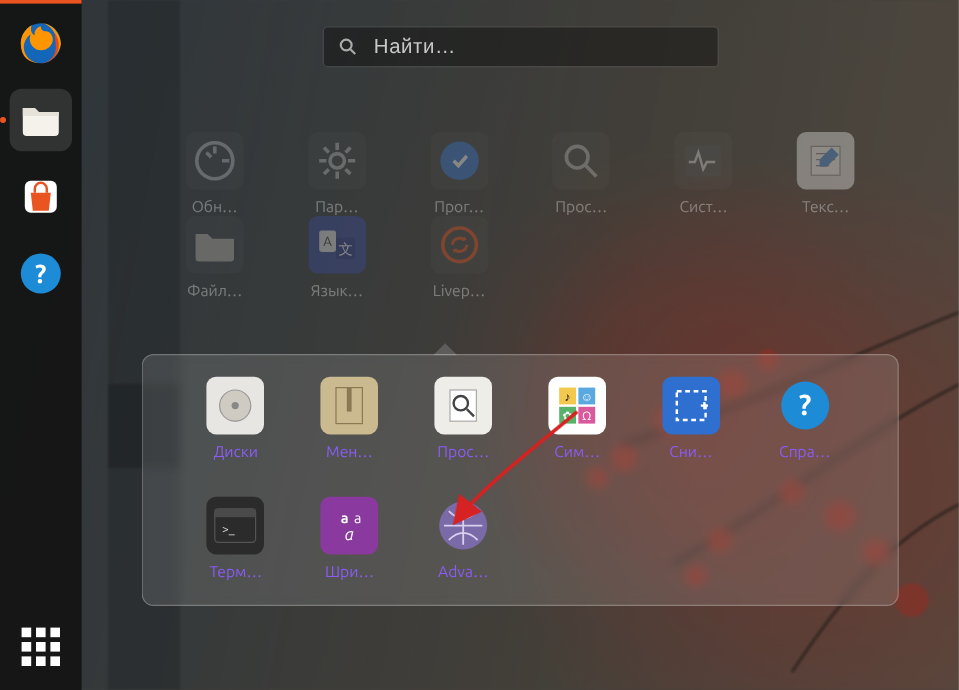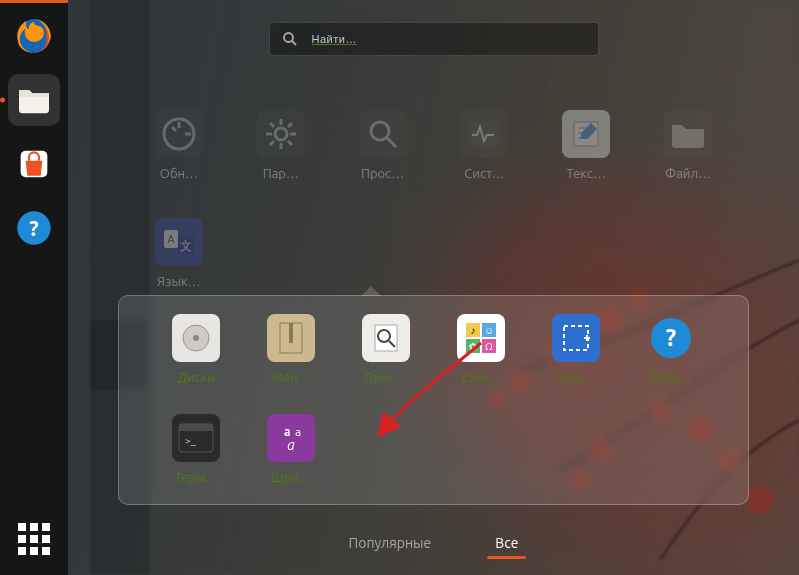--- a/index.html
+++ b/index.html
@@ -56,30 +56,28 @@
     width:330px; height:34px;
     background:rgba(0,0,0,.35);
     border:1px solid rgba(255,255,255,.15);
     border-radius:4px;
     display:flex; align-items:center; padding:0 12px;
     color:#bbb;
   }
   .search-bar svg { flex:none; margin-right:12px; opacity:.8;}
   .search-bar input {
     background:transparent; border:none; outline:none;
-    color:#4d7c0f; font-size:11px; width:100%;
+    color:#b91c1c; font-size:17px; width:100%;
     letter-spacing:.5px;
-    text-decoration:underline;
   }
   .search-bar input::placeholder { color:#c8c8c8; }
 
   .app-grid {
     position:absolute; top:110px; left:60px; right:60px;
     display:grid; grid-template-columns: repeat(6, 1fr);
-    row-gap: 38px;
   }
   .app {
     display:flex; flex-direction:column; align-items:center;
     color:#e8e8e8; font-size:13px;
   }
   .app .icon-box {
     width:48px; height:48px; border-radius:8px;
     display:flex; align-items:center; justify-content:center;
     margin-bottom:8px;
     background:rgba(255,255,255,.06);
@@ -92,21 +90,21 @@
     background:rgba(255,255,255,.12);
     border:1px solid rgba(255,255,255,.25);
     border-radius:10px;
     padding:18px 30px 20px;
     backdrop-filter: blur(4px);
   }
   .folder-open .row {
     display:grid; grid-template-columns: repeat(6, 1fr);
     row-gap: 30px;
   }
-  .folder-open .app .lbl { color:#4d7c0f; }
+  .folder-open .app .lbl { color:#8b5cf6; }
   .folder-tri {
     position:absolute; top:-10px; left:242px;
     width:0;height:0;border-left:10px solid transparent;border-right:10px solid transparent;
     border-bottom:10px solid rgba(255,255,255,.17);
   }
   .selected-tile { background:rgba(255,255,255,.18)!important; box-shadow:0 0 0 1px rgba(255,255,255,.25);}
 
   .arrow {
     position:absolute; left:305px; top:335px; pointer-events:none;
   }
@@ -241,20 +239,29 @@
               <line x1="24" y1="24" x2="28" y2="28"></line>
               <line x1="28" y1="6" x2="24" y2="10"></line>
               <line x1="10" y1="24" x2="6" y2="28"></line>
             </g>
           </svg>
       </div>
       <span class="lbl">Пар…</span>
     </div>
     <div class="app faded">
       <div class="icon-box">
+        <svg width="36" height="36" viewBox="0 0 36 36">
+            <circle cx="18" cy="18" r="16" fill="#3b7bd6"></circle>
+            <path d="M13 18l4 4 7-8" stroke="#fff" stroke-width="3" fill="none"></path>
+          </svg>
+      </div>
+      <span class="lbl">Прог…</span>
+    </div>
+    <div class="app faded">
+      <div class="icon-box">
         <svg width="34" height="34" viewBox="0 0 34 34">
             <circle cx="14" cy="14" r="9" stroke="#bbb" stroke-width="3" fill="none"></circle>
             <line x1="21" y1="21" x2="30" y2="30" stroke="#bbb" stroke-width="3"></line>
           </svg>
       </div>
       <span class="lbl">Прос…</span>
     </div>
     <div class="app faded">
       <div class="icon-box">
         <svg width="34" height="30" viewBox="0 0 34 30">
@@ -288,20 +295,30 @@
     <div class="app faded">
       <div class="icon-box" style="background:#3a4a9e">
         <svg width="32" height="28" viewBox="0 0 32 28">
             <rect x="1" y="2" width="14" height="18" rx="2" fill="#e8e8e8"></rect>
             <text x="8" y="15" text-anchor="middle" font-size="11" fill="#333">A</text>
             <rect x="15" y="8" width="16" height="18" rx="2" fill="#2a3a8e"></rect>
             <text x="23" y="22" text-anchor="middle" font-size="12" fill="#fff">文</text>
           </svg>
       </div>
       <span class="lbl">Язык…</span>
+    </div>
+    <div class="app faded">
+      <div class="icon-box">
+        <svg width="34" height="34" viewBox="0 0 34 34">
+            <circle cx="17" cy="17" r="14" fill="none" stroke="#e95420" stroke-width="3"></circle>
+            <path d="M11 17a6 6 0 0 1 10-4M23 17a6 6 0 0 1-10 4" stroke="#e95420" stroke-width="2.5" fill="none"></path>
+            <path d="M21 10l2 3-4 1zM13 24l-2-3 4-1z" fill="#e95420"></path>
+          </svg>
+      </div>
+      <span class="lbl">Livep…</span>
     </div>
   </div>
 
   <div class="folder-open">
     <div class="folder-tri"></div>
     <div class="row">
       <div class="app">
         <div class="icon-box" style="background:#e8e6e2">
           <svg width="34" height="34" viewBox="0 0 34 34">
               <circle cx="17" cy="17" r="13" fill="#cfcac2" stroke="#999"></circle>
@@ -378,29 +395,34 @@
         <div class="icon-box" style="background:#8a3a9e">
           <svg width="36" height="36" viewBox="0 0 36 36">
               <rect width="36" height="36" rx="4" fill="#8a3a9e"></rect>
               <text x="11" y="16" font-size="12" fill="#fff" font-weight="bold">a</text>
               <text x="22" y="16" font-size="12" fill="#fff">a</text>
               <text x="18" y="30" text-anchor="middle" font-size="14" fill="#fff" font-style="italic">a</text>
             </svg>
         </div>
         <span class="lbl">Шри…</span>
       </div>
+      <div class="app">
+        <div class="icon-box" style="background:transparent">
+          <svg width="44" height="44" viewBox="0 0 44 44">
+              <circle cx="22" cy="22" r="20" fill="#7a6aa8"></circle>
+              <path d="M6 22h32M22 6v32M10 10c8 8 16 8 24 0M10 34c8-8 16-8 24 0" stroke="#d8d0ee" stroke-width="1.5" fill="none"></path>
+            </svg>
+        </div>
+        <span class="lbl">Adva…</span>
+      </div>
     </div>
   </div>
 
   <svg class="arrow" width="120" height="110" viewBox="0 0 120 110">
     <defs>
         <marker id="ah" markerWidth="8" markerHeight="8" refX="6" refY="4" orient="auto">
           <path d="M0 0L8 4L0 8z" fill="#d62222"></path>
         </marker>
       </defs>
     <path d="M108 8 C 70 40, 30 70, 8 98" stroke="#d62222" stroke-width="3" fill="none" marker-end="url(#ah)"></path>
   </svg>
 
-  <div class="bottom-tabs">
-    <div class="tab">Популярные</div>
-    <div class="tab active">Все</div>
-  </div>
 </div>
 
 </body></html>

